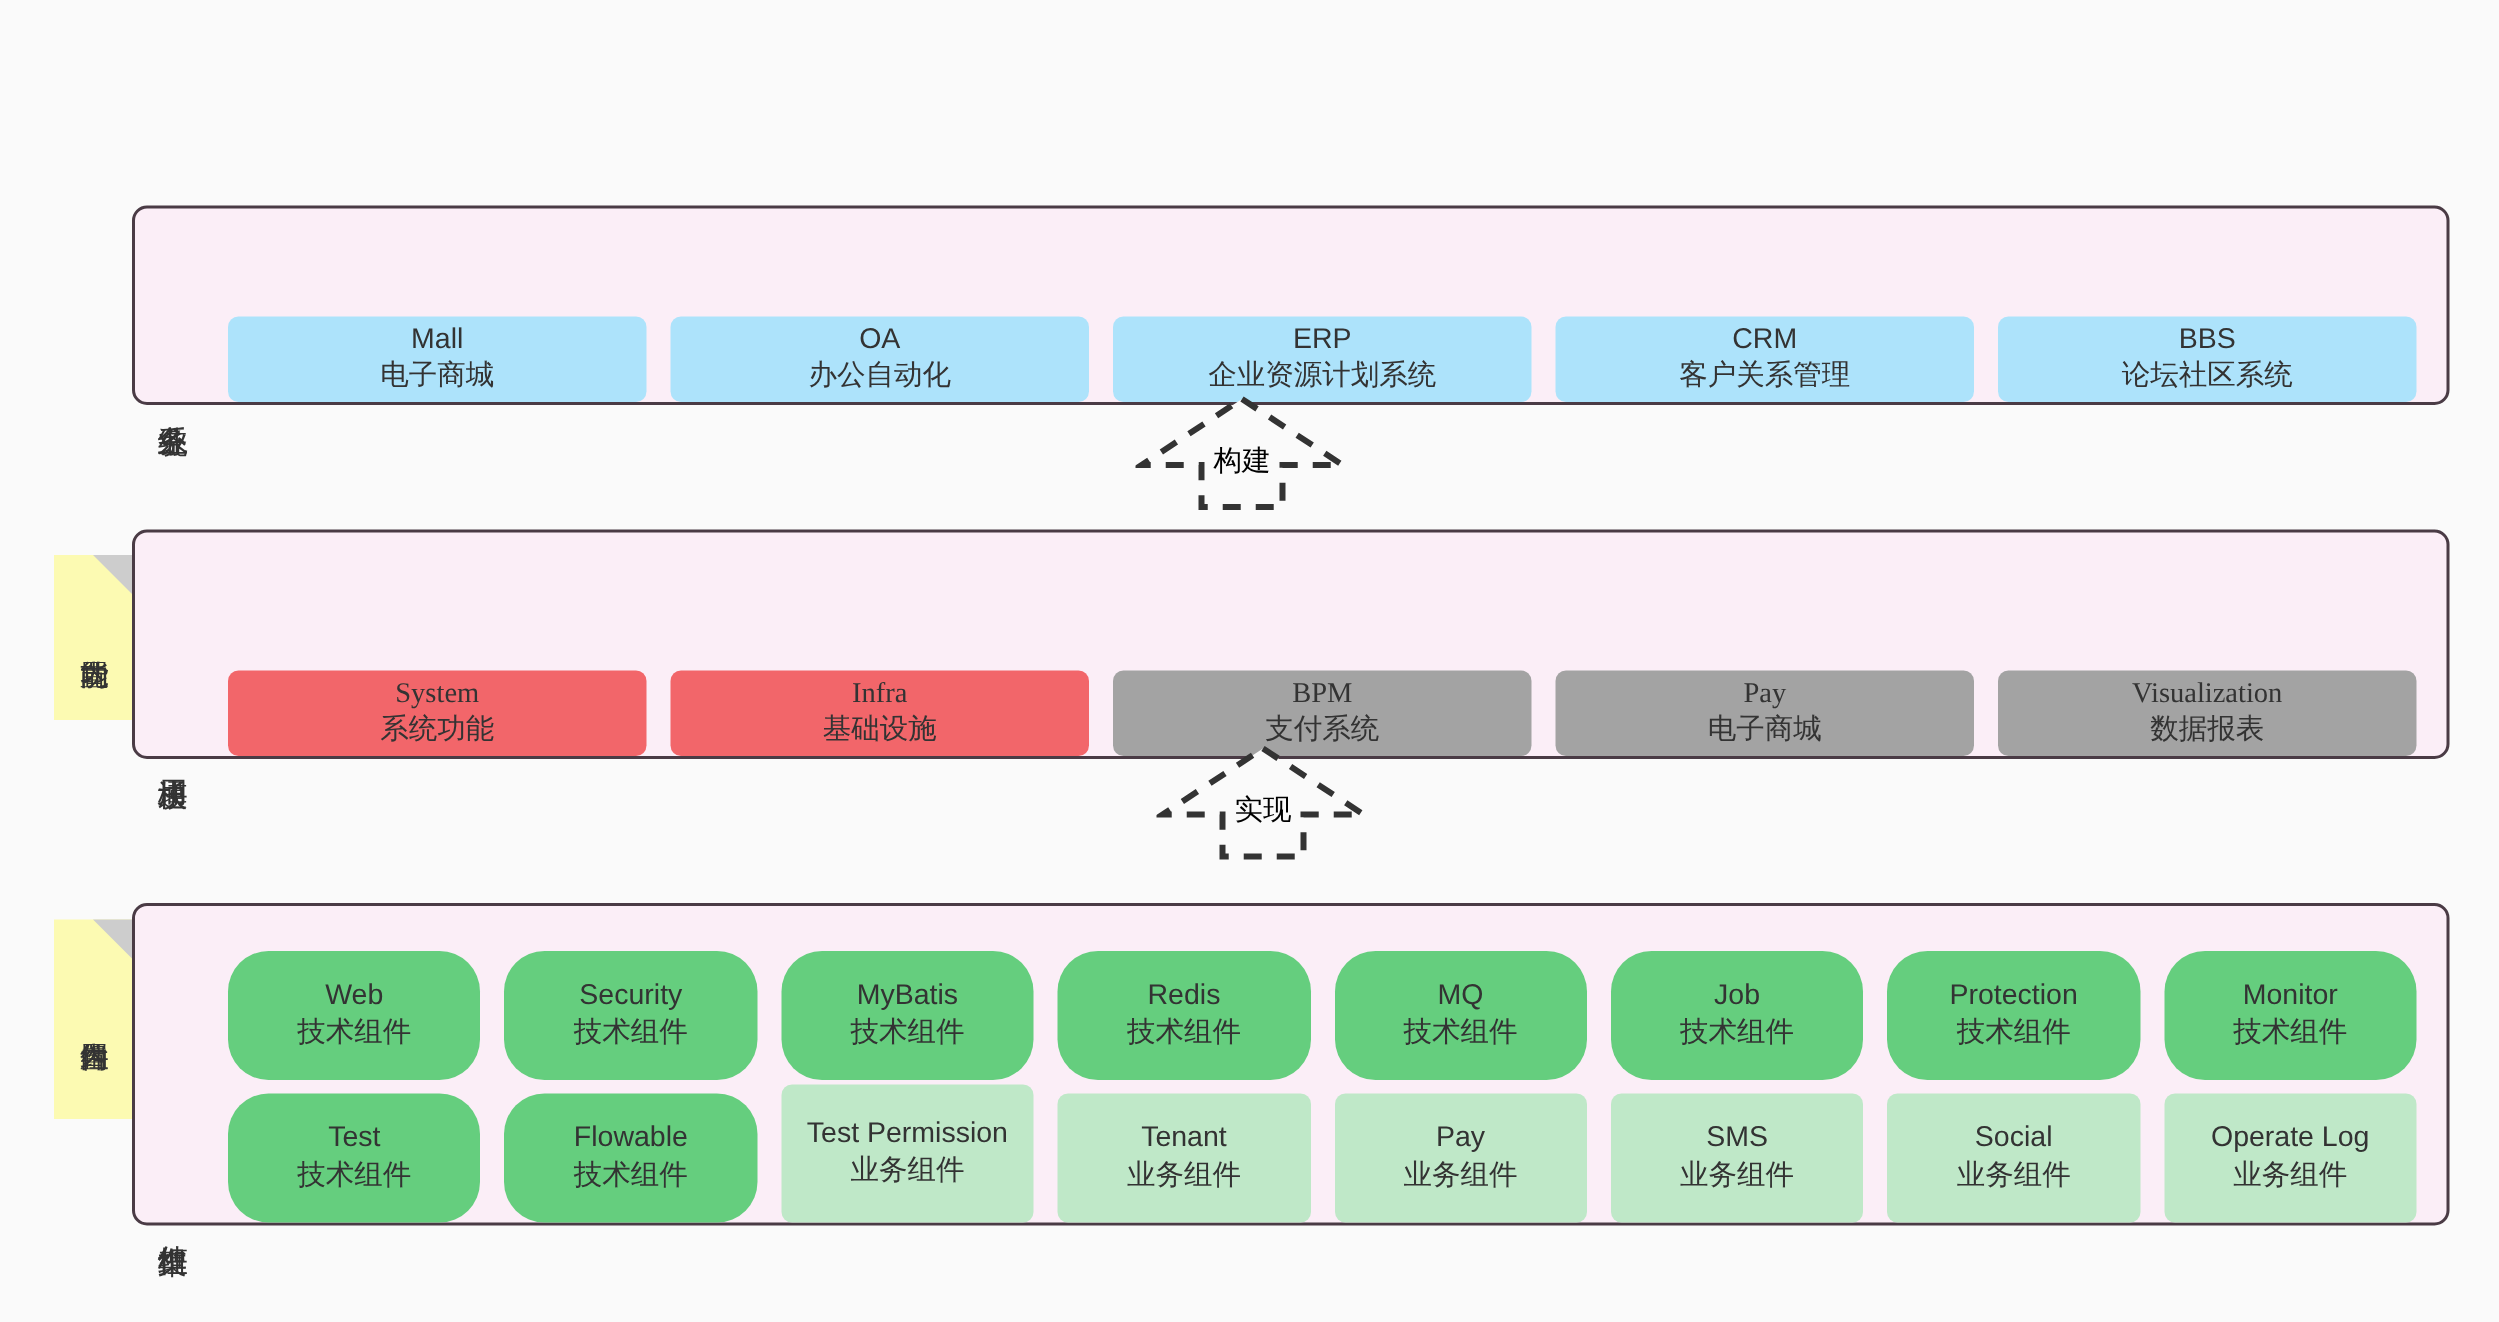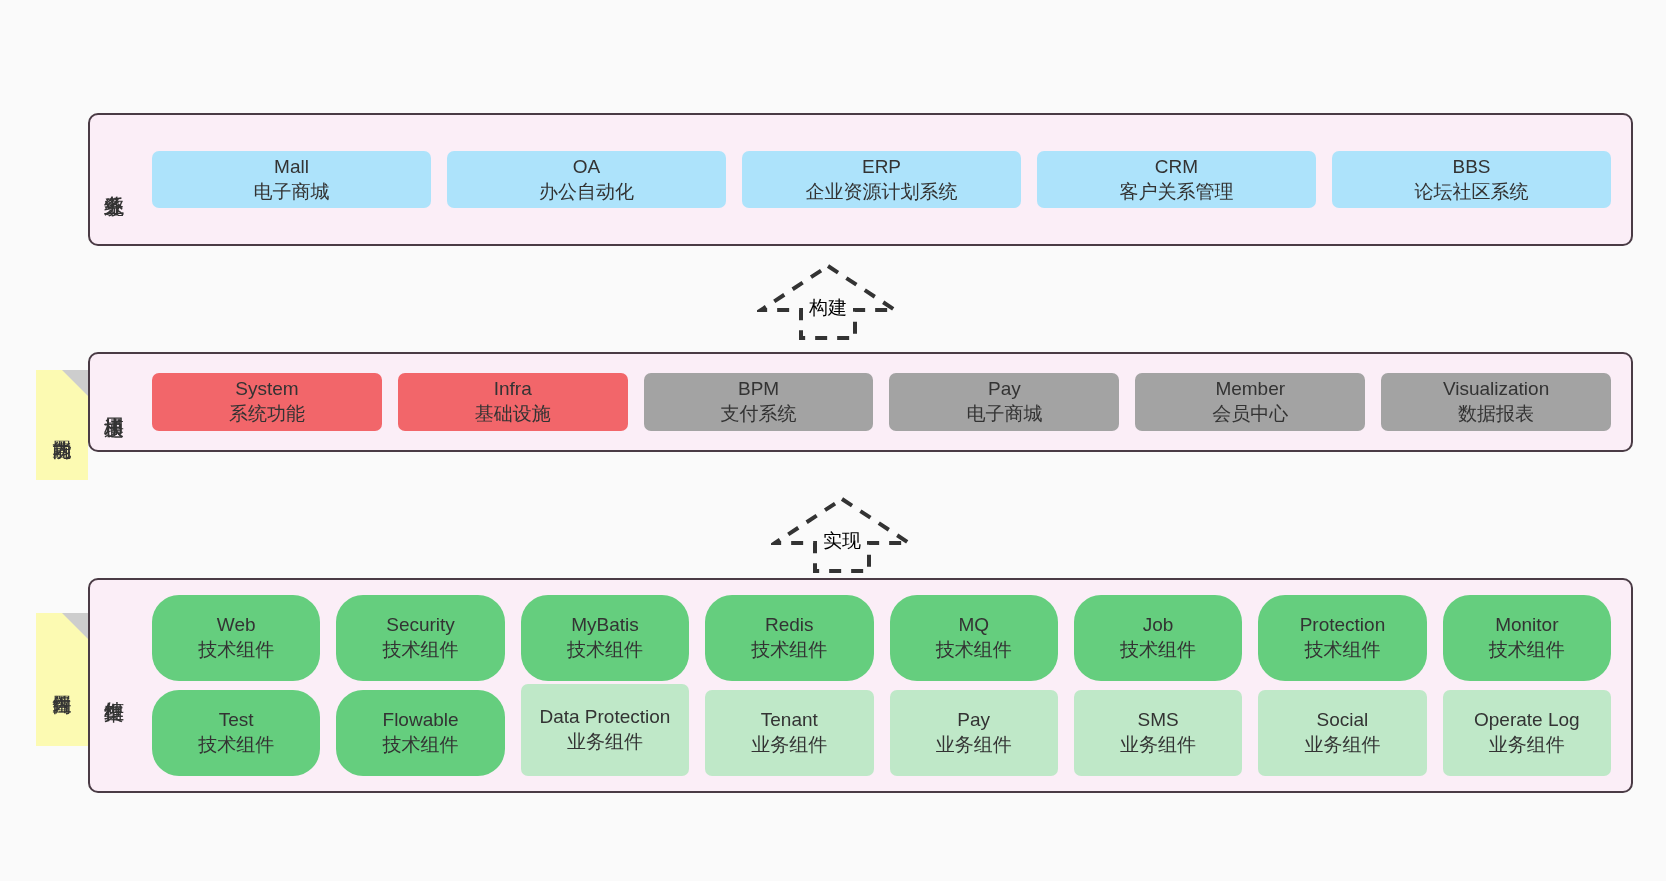--- a/index.html
+++ b/index.html
@@ -17,21 +17,22 @@
   }
 
   
   .layer {
     position: absolute;
     background: #fbeef7;
     border: 2px solid #4a3b45;
     border-radius: 10px;
     box-sizing: border-box;
     display: flex;
-    align-items: center;
+    align-items: flex-end;
+    margin-top: 24px;
   }
   .layer-title {
     width: 48px;
     flex: 0 0 48px;
     display: flex;
     align-items: center;
     justify-content: center;
     font-size: 20px;
     line-height: 1.06;
     letter-spacing: 0;
@@ -173,21 +174,21 @@
     <path d="M 71 4 L 138 48 L 98 48 L 98 76 L 44 76 L 44 48 L 4 48 Z" fill="#fafafa" stroke="#333333" stroke-width="4" stroke-dasharray="12 10" stroke-linejoin="miter"></path>
   </svg>
   <div class="arrow-label">构建</div>
 </div>
 
 <div class="note" id="note-builtin-function" style="left:36px; top:370px; width:52px; height:110px;">
   <span class="fold"></span>
   <span>内置功能</span>
 </div>
 
-<div class="layer" id="layer-common" style="left:88px; top:352px; width:1545px; height:100px;">
+<div class="layer" id="layer-common" style="left:88px; top:329px; width:1545px; height:153px;font-family:Liberation Serif, serif;">
   <div class="layer-title">通用模块</div>
   <div class="layer-body">
     <div class="row">
       <div class="cell">
         <div class="box red">
           <span class="en">System</span>
           <span class="cn">系统功能</span>
         </div>
       </div>
       <div class="cell">
@@ -199,26 +200,20 @@
       <div class="cell">
         <div class="box pink">
           <span class="en">BPM</span>
           <span class="cn">支付系统</span>
         </div>
       </div>
       <div class="cell">
         <div class="box pink">
           <span class="en">Pay</span>
           <span class="cn">电子商城</span>
-        </div>
-      </div>
-      <div class="cell">
-        <div class="box pink">
-          <span class="en">Member</span>
-          <span class="cn">会员中心</span>
         </div>
       </div>
       <div class="cell">
         <div class="box pink">
           <span class="en">Visualization</span>
           <span class="cn">数据报表</span>
         </div>
       </div>
     </div>
   </div>
@@ -299,21 +294,21 @@
         </div>
       </div>
       <div class="cell">
         <div class="box green">
           <span class="en">Flowable</span>
           <span class="cn">技术组件</span>
         </div>
       </div>
       <div class="cell" style="align-items:flex-start; margin-top:-6px;">
         <div class="box lgreen" style="height:92px;">
-          <span class="en">Data Protection</span>
+          <span class="en">Test Permission</span>
           <span class="cn">业务组件</span>
         </div>
       </div>
       <div class="cell">
         <div class="box lgreen">
           <span class="en">Tenant</span>
           <span class="cn">业务组件</span>
         </div>
       </div>
       <div class="cell">

